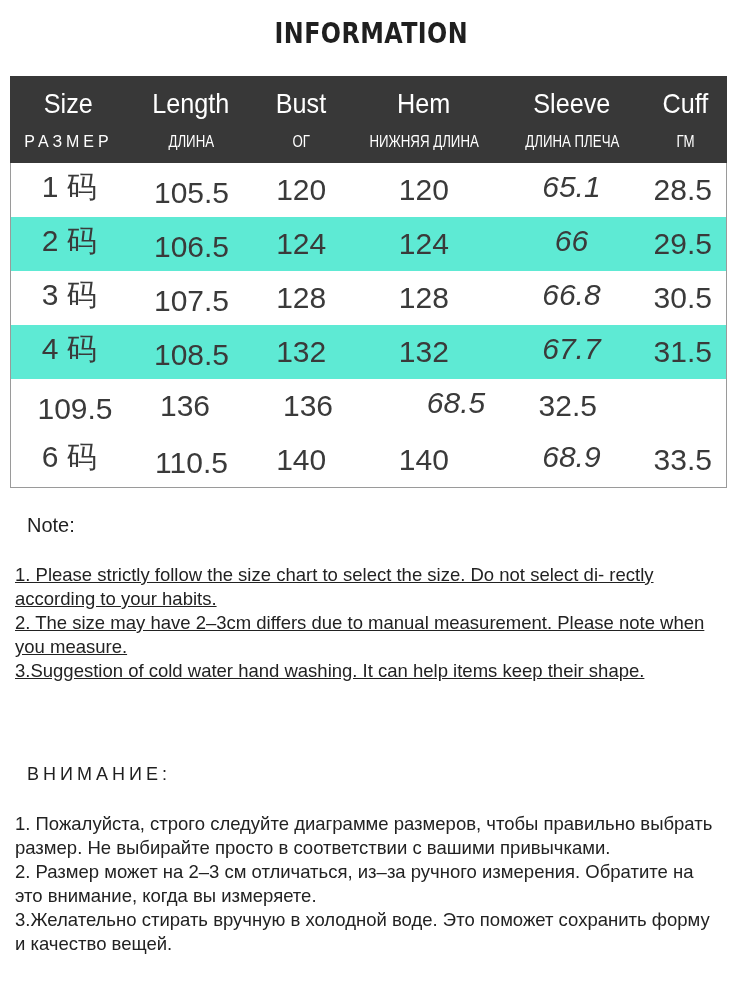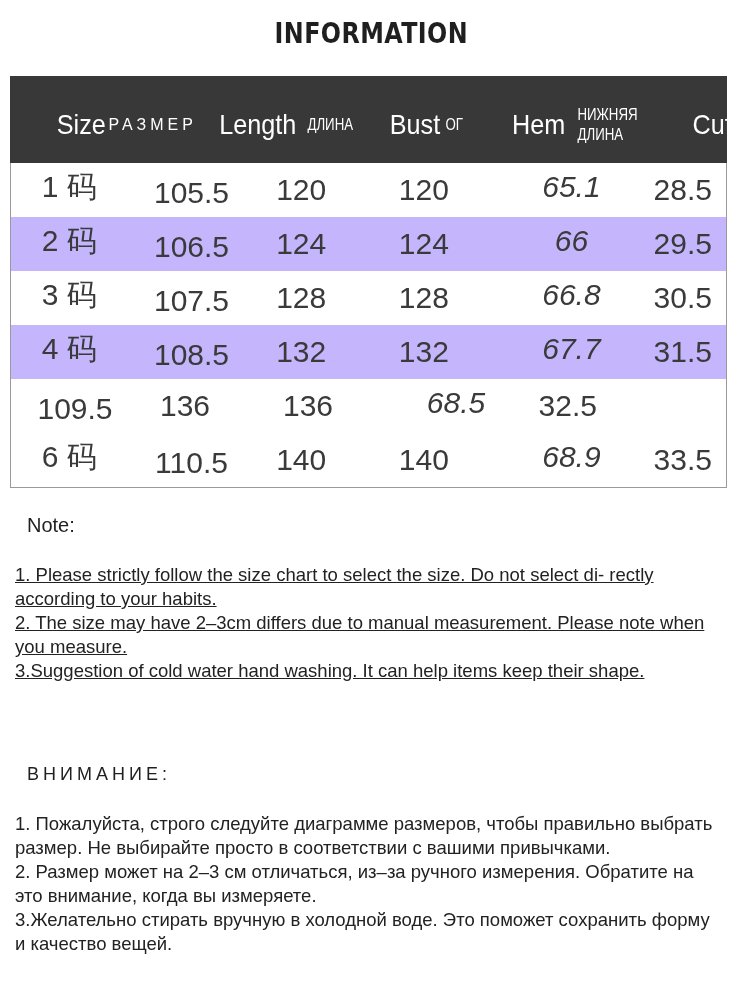--- a/index.html
+++ b/index.html
@@ -14,28 +14,28 @@
   }
   .table {
     position: absolute; left: 10px; top: 76px; width: 717px;
     border-left: 1px solid #9a9a9a; border-right: 1px solid #9a9a9a; border-bottom: 1px solid #9a9a9a;
     box-sizing: border-box;
   }
   .thead {
     background: #383838; height: 87px; display: flex; color: #ffffff;
     margin-left: -1px; margin-right: -1px;
   }
-  .th { display: flex; flex-direction: row; align-items: center; justify-content: flex-start; padding-left: 44px; }
+  .th { display: flex; flex-direction: column; align-items: center; justify-content: flex-start; }
   .th .en { font-size: 28px; margin-top: 10px; height: 36px; line-height: 36px; transform: scaleX(0.9); }
   .th .ru { font-size: 17px; margin-top: 10px; line-height: 20px; transform: scaleX(0.78); letter-spacing: 0px; }
   .th.c0 .ru { letter-spacing: 4px; transform: none; font-size: 16px; }
   .c0 { width: 117px; } .c1 { width: 128px; } .c2 { width: 92px; }
   .c3 { width: 154px; } .c4 { width: 142px; } .c5 { width: 84px; }
   .tr { display: flex; height: 54px; align-items: center; font-size: 30px; color: #3a3a3a; }
-  .tr.alt { background: #c4b5fd; }
+  .tr.alt { background: #5eead4; }
   .td { text-align: center; }
   .td.c0 { padding-top: 0; margin-top: -6px; }
   .td.c1 { margin-top: 6px; }
   .td.c4 { margin-top: -6px; font-style: italic; }
   .td.c5 { text-align: right; padding-right: 14px; box-sizing: border-box; }
   .notes {
     position: absolute; left: 15px; width: 700px; font-size: 18.5px; line-height: 24px; color: #222;
   }
   .note-head { position: absolute; left: 27px; font-size: 20px; color: #1f1f1f; }
   .note-head.ru { letter-spacing: 4px; font-size: 18px; }
@@ -57,27 +57,27 @@
       <span class="ru">ДЛИНА</span>
     </div>
     <div class="th c2">
       <span class="en">Bust</span>
       <span class="ru">ОГ</span>
     </div>
     <div class="th c3">
       <span class="en">Hem</span>
       <span class="ru">НИЖНЯЯ ДЛИНА</span>
     </div>
+    <div class="th c4">
+      <span class="en">Sleeve</span>
+      <span class="ru">ДЛИНА ПЛЕЧА</span>
+    </div>
     <div class="th c5">
       <span class="en">Cuff</span>
       <span class="ru">ГМ</span>
-    </div>
-    <div class="th c4">
-      <span class="en">Sleeve</span>
-      <span class="ru">ДЛИНА ПЛЕЧА</span>
     </div>
   </div>
 
   <div class="tr">
     <div class="td c0">1 码</div>
     <div class="td c1">105.5</div>
     <div class="td c2">120</div>
     <div class="td c3">120</div>
     <div class="td c4">65.1</div>
     <div class="td c5">28.5</div>

